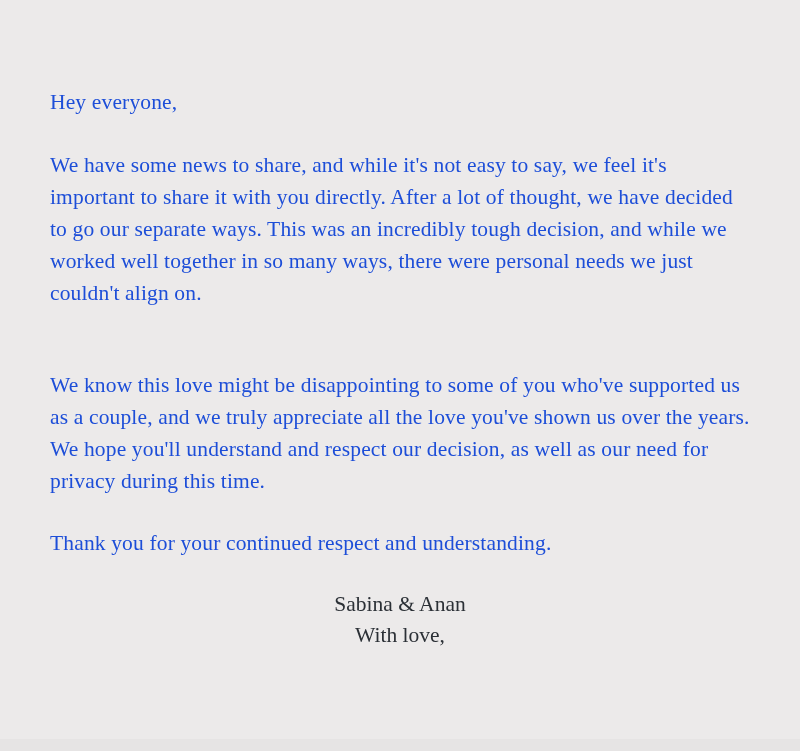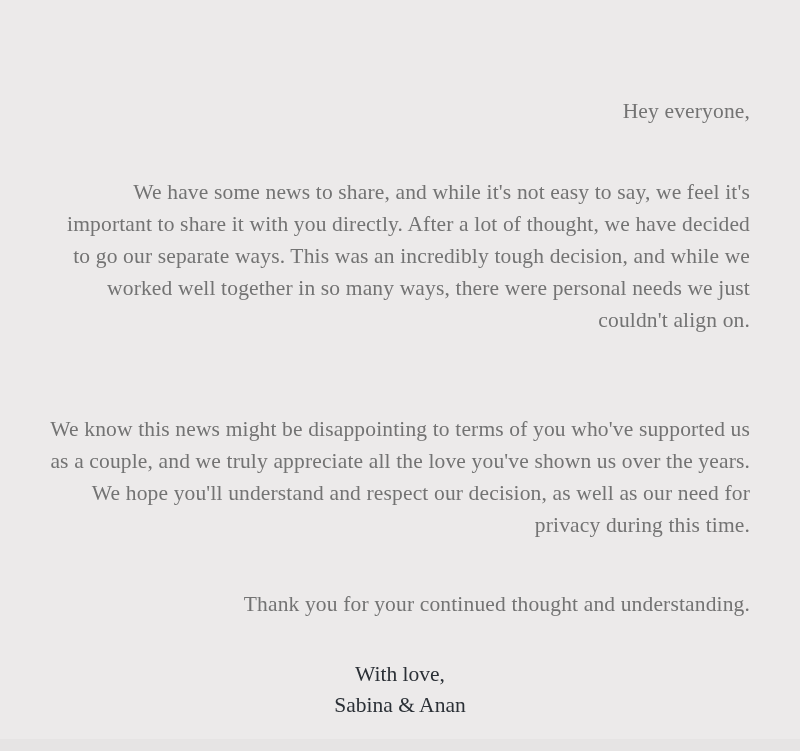--- a/index.html
+++ b/index.html
@@ -19,26 +19,26 @@
     width: 800px;
     height: 751px;
     padding: 86px 50px 30px 50px;
     display: flex;
     flex-direction: column;
     align-items: center;
     background: #eceaea;
   }
   .para {
     width: 700px;
-    text-align: right;
+    text-align: left;
     font-size: 21.5px;
     line-height: 32px;
     letter-spacing: 0.15px;
-    color: #737373;
-    margin: 9px;
+    color: #1d4ed8;
+    margin: 0;
   }
   .gap-lg { height: 31px; }
   .gap-md { height: 30px; }
   .signature {
     width: 700px;
     text-align: center;
     font-size: 21.5px;
     line-height: 31px;
     color: #2b3036;
     margin: 0;
@@ -61,26 +61,26 @@
 
   <div class="gap-lg"></div>
 
   <p class="para">We have some news to share, and while it's not easy to say, we feel it's important to share it with you directly. After a lot of thought, we have decided to go our separate ways. This was an incredibly tough decision, and while we worked well together in so many ways, there were personal needs we just couldn't align on.</p>
 
   <div class="gap-md"></div>
 
 
   <div class="gap-md"></div>
 
-  <p class="para">We know this news might be disappointing to terms of you who've supported us as a couple, and we truly appreciate all the love you've shown us over the years. We hope you'll understand and respect our decision, as well as our need for privacy during this time.</p>
+  <p class="para">We know this love might be disappointing to some of you who've supported us as a couple, and we truly appreciate all the love you've shown us over the years. We hope you'll understand and respect our decision, as well as our need for privacy during this time.</p>
 
   <div class="gap-md"></div>
 
-  <p class="para">Thank you for your continued thought and understanding.</p>
+  <p class="para">Thank you for your continued respect and understanding.</p>
 
   <div class="gap-md"></div>
 
+  <p class="signature">Sabina &amp; Anan</p>
   <p class="signature">With love,</p>
-  <p class="signature">Sabina &amp; Anan</p>
 
 </div>
 
 <div class="footer-strip"></div>
 
 </body></html>

